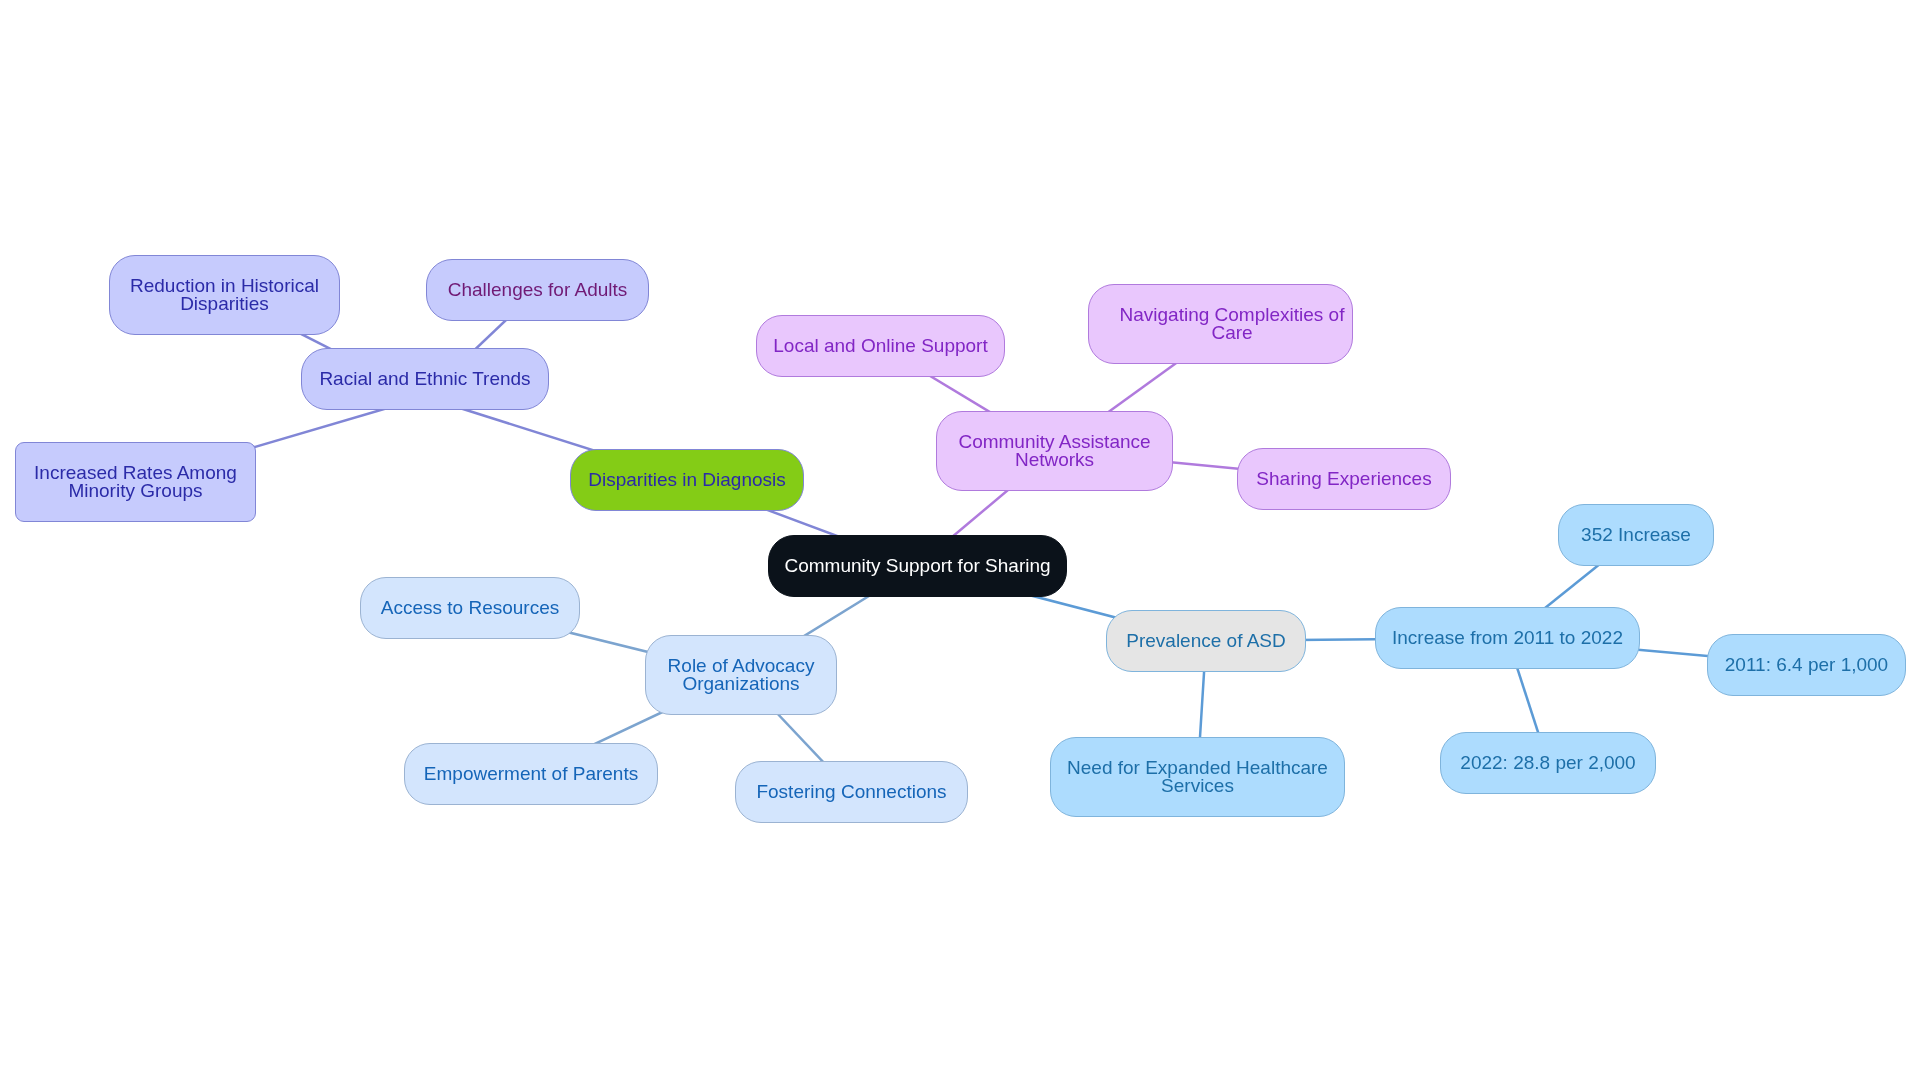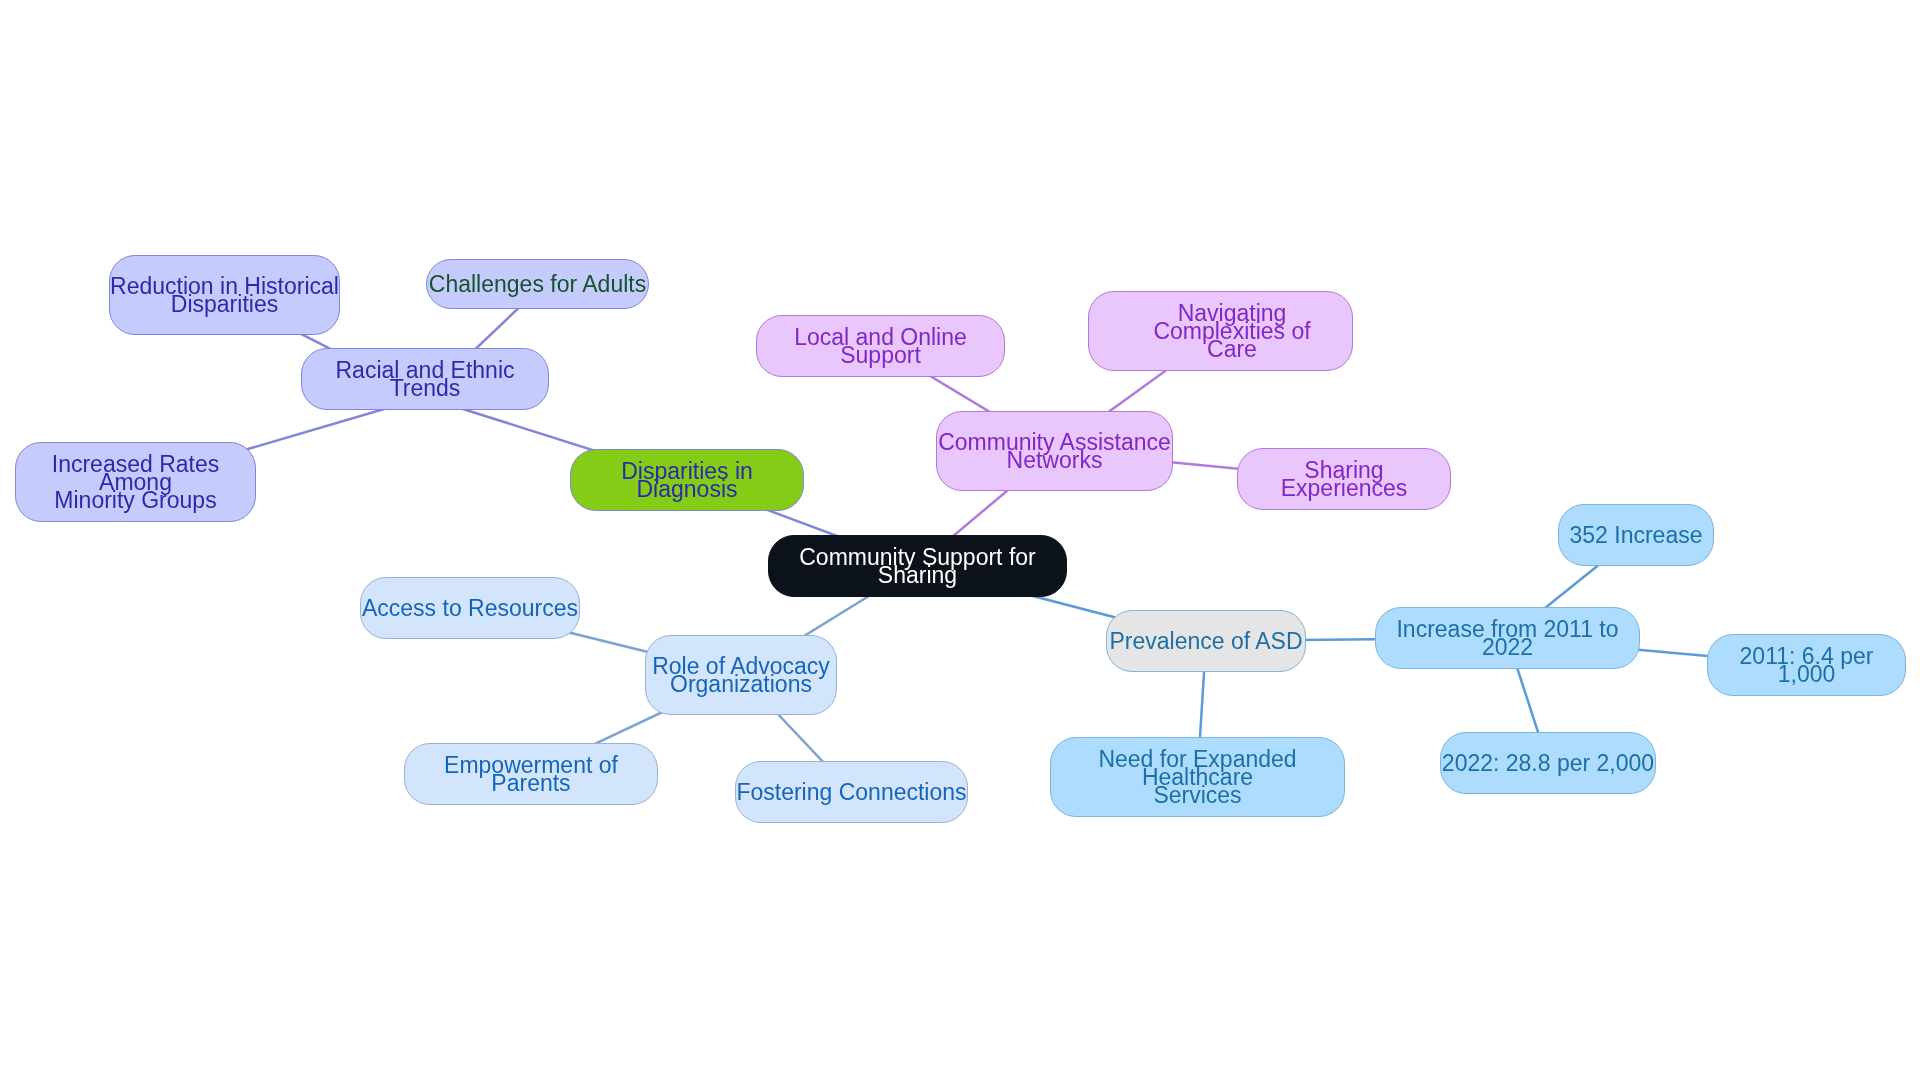--- a/index.html
+++ b/index.html
@@ -10,21 +10,21 @@
     -webkit-font-smoothing:antialiased;
   }
   #canvas { position:relative; width:1920px; height:1083px; background:#ffffff; }
   #edge-layer { position:absolute; left:0; top:0; width:1920px; height:1083px; z-index:1; }
   #edge-layer line { stroke-width:2.5; stroke-linecap:butt; }
   #node-layer { position:absolute; left:0; top:0; width:1920px; height:1083px; z-index:2; }
   .node {
     position:absolute; box-sizing:border-box;
     display:flex; align-items:center; justify-content:center; text-align:center;
     border-radius:26px; border-style:solid; border-width:1px;
-    font-size:23px; line-height:18.2px;
+    font-size:19px; line-height:18.2px;
   }
   .node.is-root { border-radius:26px; }
   .node-label {
     display:block; width:100%; white-space:pre-line;
     -webkit-font-smoothing:antialiased; transform:translateZ(0);
   }
 </style>
 </head>
 <body>
 
@@ -59,35 +59,35 @@
     <div class="node" style="left: 570px; top: 449px; width: 234px; height: 62px; background: #84cc16; border-color: rgb(129, 134, 214); color: rgb(43, 43, 168);">
         <span class="node-label">Disparities in Diagnosis</span>
       </div>
     <div class="node" style="left: 301px; top: 348px; width: 248px; height: 62px; background: rgb(198, 203, 253); border-color: rgb(129, 134, 214); color: rgb(43, 43, 168);">
         <span class="node-label">Racial and Ethnic Trends</span>
       </div>
     <div class="node" style="left: 109px; top: 255px; width: 231px; height: 80px; background: rgb(198, 203, 253); border-color: rgb(129, 134, 214); color: rgb(43, 43, 168);">
         <span class="node-label">Reduction in Historical
 Disparities</span>
       </div>
-    <div class="node" style="left: 426px; top: 259px; width: 223px; height: 50px; background: rgb(198, 203, 253); border-color: rgb(129, 134, 214); color: #14532d;">
+    <div class="node" style="left: 426px; top: 259px; width: 223px; height: 62px; background: rgb(198, 203, 253); border-color: rgb(129, 134, 214); color: #701a75;">
         <span class="node-label">Challenges for Adults</span>
       </div>
-    <div class="node" style="left: 15px; top: 442px; width: 241px; height: 80px; background: rgb(198, 203, 253); border-color: rgb(129, 134, 214); color: rgb(43, 43, 168);">
+    <div class="node" style="left: 15px; top: 442px; width: 241px; height: 80px; background: rgb(198, 203, 253); border-color: rgb(129, 134, 214); color: rgb(43, 43, 168); border-radius: 9px;">
         <span class="node-label">Increased Rates Among
 Minority Groups</span>
       </div>
     <div class="node" style="left: 936px; top: 411px; width: 237px; height: 80px; background: rgb(233, 199, 253); border-color: rgb(176, 122, 221); color: rgb(130, 38, 197);">
         <span class="node-label">Community Assistance
 Networks</span>
       </div>
     <div class="node" style="left: 756px; top: 315px; width: 249px; height: 62px; background: rgb(233, 199, 253); border-color: rgb(176, 122, 221); color: rgb(130, 38, 197);">
         <span class="node-label">Local and Online Support</span>
       </div>
-    <div class="node" style="left: 1088px; top: 291px; width: 265px; height: 80px; background: rgb(233, 199, 253); border-color: rgb(176, 122, 221); color: rgb(130, 38, 197); padding-left: 23px;">
+    <div class="node" style="left: 1088px; top: 284px; width: 265px; height: 80px; background: rgb(233, 199, 253); border-color: rgb(176, 122, 221); color: rgb(130, 38, 197); padding-left: 23px;">
         <span class="node-label">Navigating Complexities of
 Care</span>
       </div>
     <div class="node" style="left: 1237px; top: 448px; width: 214px; height: 62px; background: rgb(233, 199, 253); border-color: rgb(176, 122, 221); color: rgb(130, 38, 197);">
         <span class="node-label">Sharing Experiences</span>
       </div>
     <div class="node" style="left: 1106px; top: 610px; width: 200px; height: 62px; background: #e5e5e5; border-color: rgb(127, 180, 220); color: rgb(29, 111, 168);">
         <span class="node-label">Prevalence of ASD</span>
       </div>
     <div class="node" style="left: 1050px; top: 737px; width: 295px; height: 80px; background: rgb(173, 220, 254); border-color: rgb(127, 180, 220); color: rgb(29, 111, 168);">

